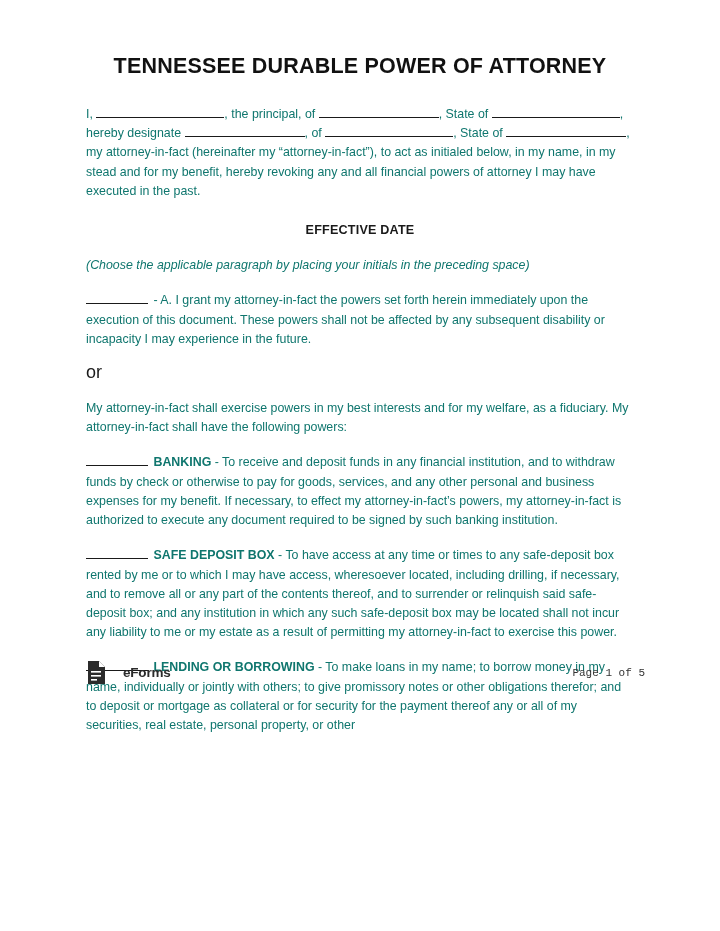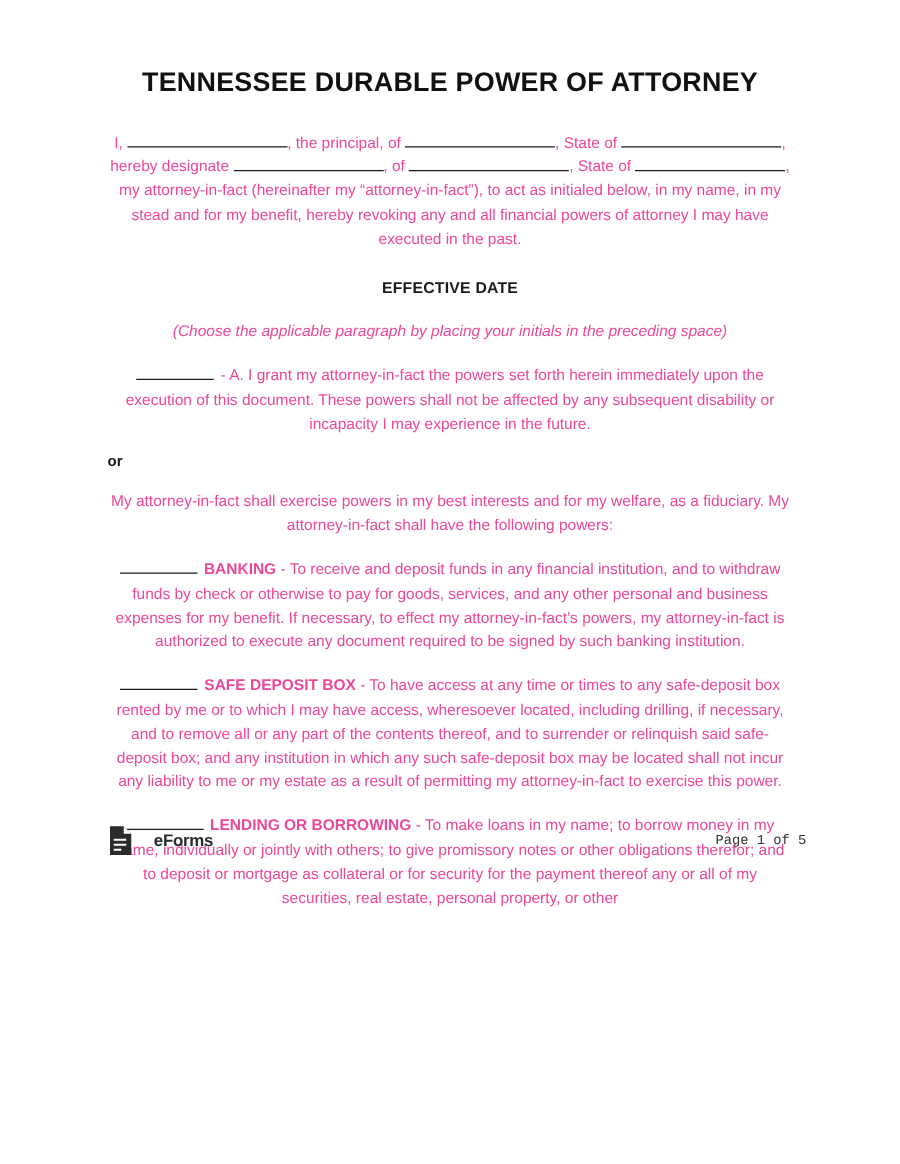--- a/index.html
+++ b/index.html
@@ -28,22 +28,22 @@
     font-size: 21.5px;
     font-weight: bold;
     letter-spacing: 0.2px;
     margin: 10px 0 26px 0;
     color: #111111;
   }
   p.body-text {
     font-size: 12.4px;
     line-height: 1.55;
     margin: 16px 0 13px 0;
-    text-align: center;
-    color: #ec4899;
+    text-align: left;
+    color: #0f766e;
   }
   .section-heading {
     text-align: center;
     font-size: 12.6px;
     font-weight: bold;
     margin: 22px 0 19px 0;
     letter-spacing: 0.2px;
   }
   .italic {
     font-style: italic;
@@ -52,23 +52,22 @@
     display: inline-block;
     border-bottom: 1px solid #1a1a1a;
     vertical-align: baseline;
     height: 0.95em;
   }
   .b-long { width: 128px; }
   .b-med { width: 120px; }
   .b-init { width: 62px; margin-right: 2px; }
   b.term { font-weight: bold; }
   .or-line {
-    font-size: 12px;
+    font-size: 18px;
     margin: 0 0 15px 0;
-    font-weight: bold;
   }
   
   .footer {
     position: absolute;
     left: 0;
     bottom: 0;
     width: 720px;
     height: 74px;
   }
   .logo-wrap {

